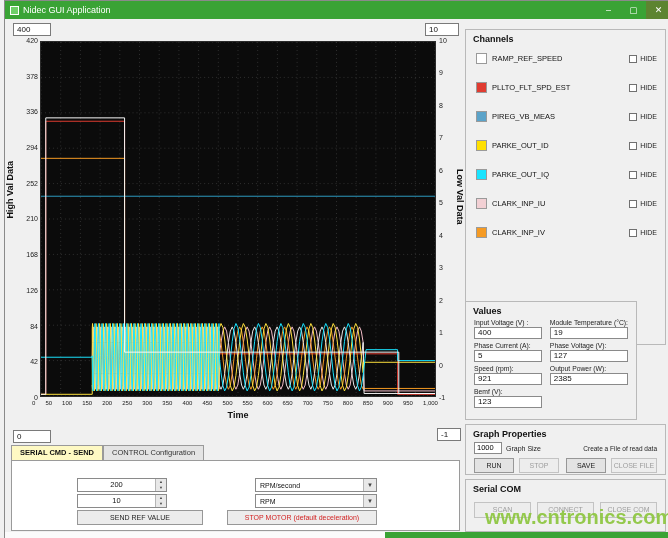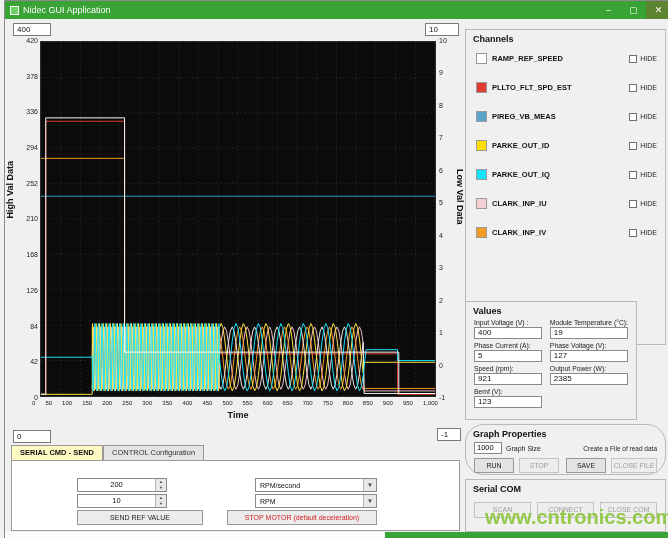--- a/index.html
+++ b/index.html
@@ -23,31 +23,31 @@
   .vlabel-rot{position:absolute;font-size:9px;font-weight:bold;color:#111;}
   #hvlabel{left:0px;top:160px;writing-mode:vertical-rl;transform:rotate(180deg);}
   #lvlabel{left:450px;top:168px;writing-mode:vertical-rl;}
   #timelabel{position:absolute;left:35px;top:409px;width:396px;text-align:center;font-size:9px;font-weight:bold;color:#111;}
   .groupbox{position:absolute;border:1px solid #b9b9b9;background:#f0f0f0;}
   .gb-title{font-size:9px;font-weight:bold;color:#111;padding:4px 0 0 7px;}
   
   #channels{left:460px;top:28px;width:201px;height:316px;}
   .ch-row{display:flex;align-items:center;height:29px;padding:0 8px 0 10px;}
   .swatch{width:11px;height:11px;border:1px solid #9a9a9a;flex:none;}
-  .ch-label{font-size:7.5px;font-weight:bold;margin-left:5px;color:#111;white-space:nowrap;}
+  .ch-label{font-size:7.5px;font-weight:normal;margin-left:5px;color:#111;white-space:nowrap;}
   .hide-wrap{margin-left:auto;display:flex;align-items:center;}
   .cb{width:8px;height:8px;background:#fff;border:1px solid #707070;display:inline-block;}
   .hide-label{font-size:7px;margin-left:3px;color:#222;}
   
   #values{left:460px;top:300px;width:172px;height:119px;}
   .vgrid{display:grid;grid-template-columns:1fr 1fr;column-gap:8px;row-gap:3px;padding:3px 8px 0 8px;}
   .vfield .vlabel{font-size:6.8px;color:#222;margin-bottom:1px;white-space:nowrap;}
   .vfield .vinput{height:12px;background:#fff;border:1px solid #8a8a8a;font-size:8px;line-height:10px;padding-left:3px;color:#111;}
   
-  #graphprops{left:460px;top:423px;width:201px;height:51px;border-radius:19px;}
+  #graphprops{left:460px;top:423px;width:201px;height:51px;}
   .gp-row1{display:flex;align-items:center;padding:3px 8px 0 8px;}
   .gp-size{width:28px;height:12px;background:#fff;border:1px solid #8a8a8a;font-size:7.5px;line-height:10px;padding-left:2px;}
   .gp-size-label{font-size:7px;margin-left:4px;color:#222;}
   .gp-file-label{font-size:6.5px;margin-left:auto;color:#222;}
   .gp-row2{display:flex;align-items:center;padding:4px 8px 0 8px;}
   .btn{background:#e3e3e3;border:1px solid #979797;font-size:7px;color:#222;text-align:center;height:15px;line-height:13px;}
   .btn.disabled{background:#ededed;border-color:#c3c3c3;color:#9d9d9d;}
   .gp-row2 .btn{width:40px;}
   .gp-row2 .btn.wide{width:46px;}
   .gp-row2 .spacer{margin-left:auto;}

